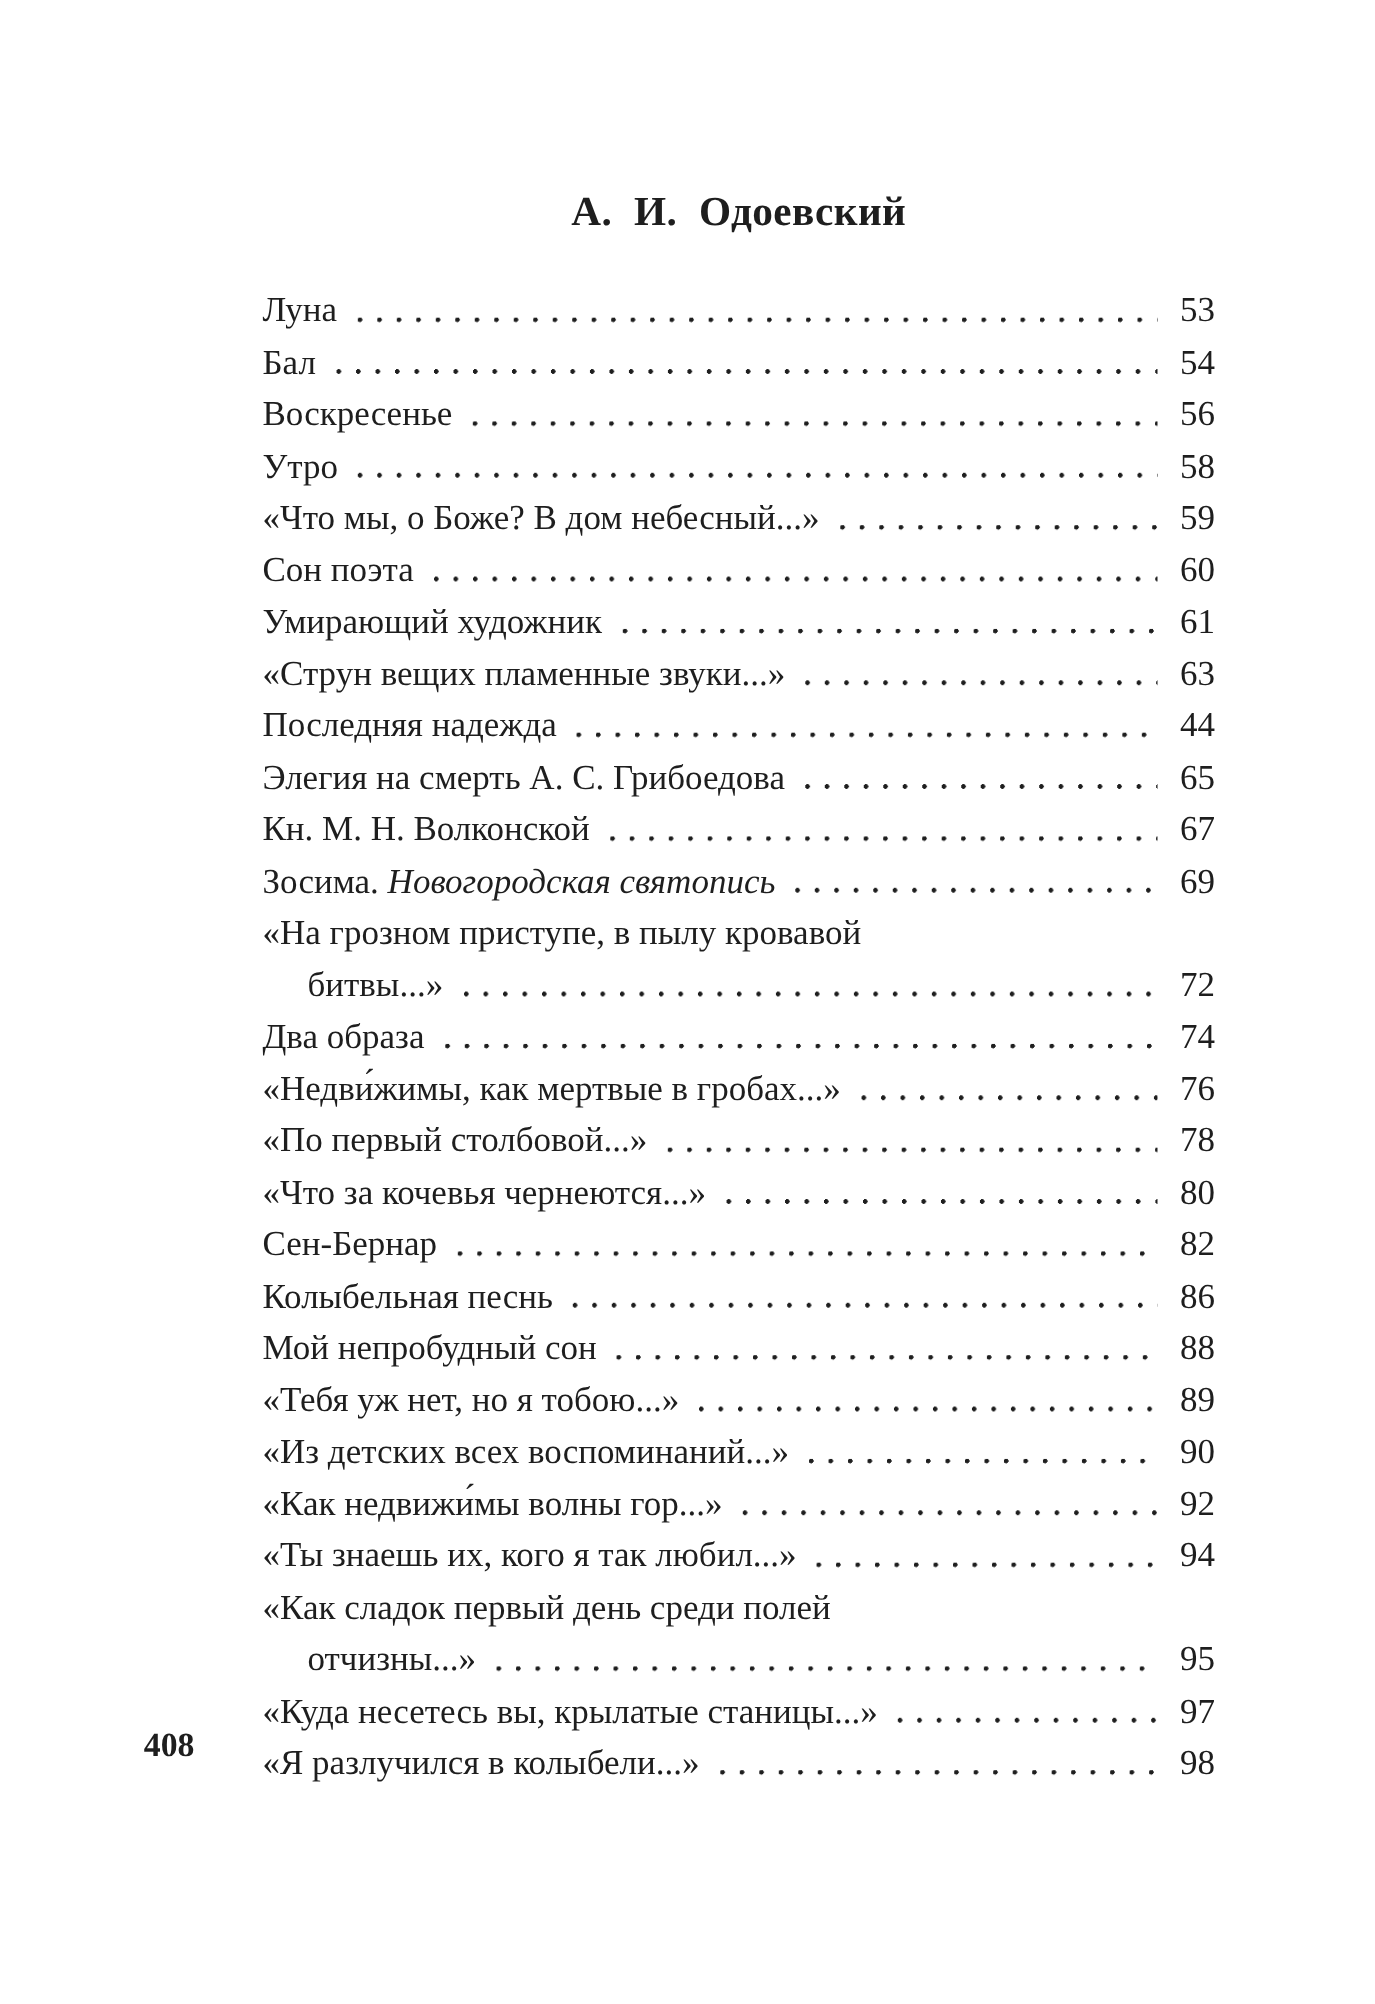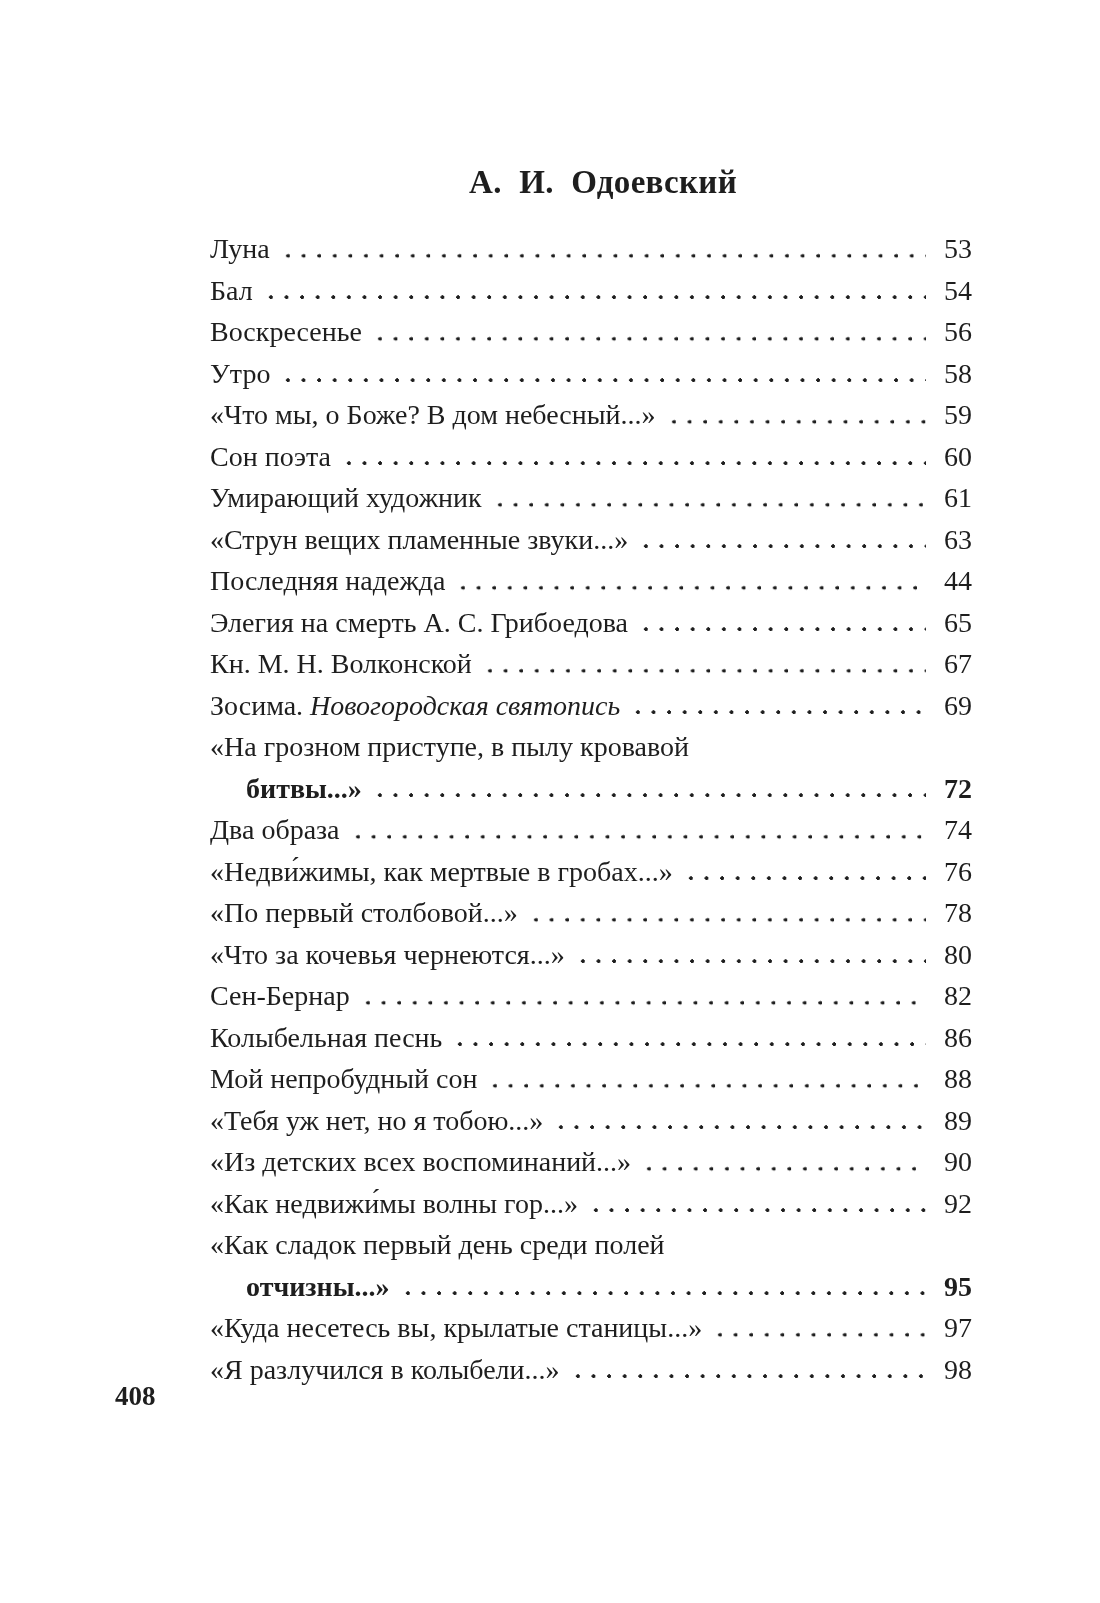--- a/index.html
+++ b/index.html
@@ -22,21 +22,21 @@
     width: 1100px;
     height: 1603px;
     overflow: hidden;
     background: var(--page-bg);
   }
   .toc-heading {
     position: absolute;
     left: 210px;
     top: 150px;
     width: 762px;
-    margin: 12px;
+    margin: 0;
     text-align: center;
     font-size: 33px;
     line-height: 40px;
     font-weight: bold;
     word-spacing: 9px;
     letter-spacing: 0.3px;
   }
   .toc {
     position: absolute;
     left: 210px;
@@ -45,21 +45,20 @@
   }
   .toc-row {
     display: flex;
     align-items: stretch;
     height: 41.5px;
     line-height: 41.5px;
     font-size: 28px;
   }
   .toc-row.indent {
     padding-left: 36px;
-    font-weight: bold;
   }
   .toc-text {
     flex: 0 0 auto;
     white-space: pre;
   }
   .toc-text em {
   }
   .toc-leader {
     flex: 1 1 auto;
     margin-left: 10px;
@@ -203,20 +202,25 @@
         <span class="toc-text">«Из детских всех воспоминаний...»</span>
         <span class="toc-leader"></span>
         <span class="toc-page">90</span>
       </div>
       <div class="toc-row">
         <span class="toc-text">«Как недвижи́мы волны гор...»</span>
         <span class="toc-leader"></span>
         <span class="toc-page">92</span>
       </div>
       <div class="toc-row">
+        <span class="toc-text">«Ты знаешь их, кого я так любил...»</span>
+        <span class="toc-leader"></span>
+        <span class="toc-page">94</span>
+      </div>
+      <div class="toc-row">
         <span class="toc-text">«Как сладок первый день среди полей</span>
       </div>
       <div class="toc-row indent">
         <span class="toc-text">отчизны...»</span>
         <span class="toc-leader"></span>
         <span class="toc-page">95</span>
       </div>
       <div class="toc-row">
         <span class="toc-text">«Куда несетесь вы, крылатые станицы...»</span>
         <span class="toc-leader"></span>

